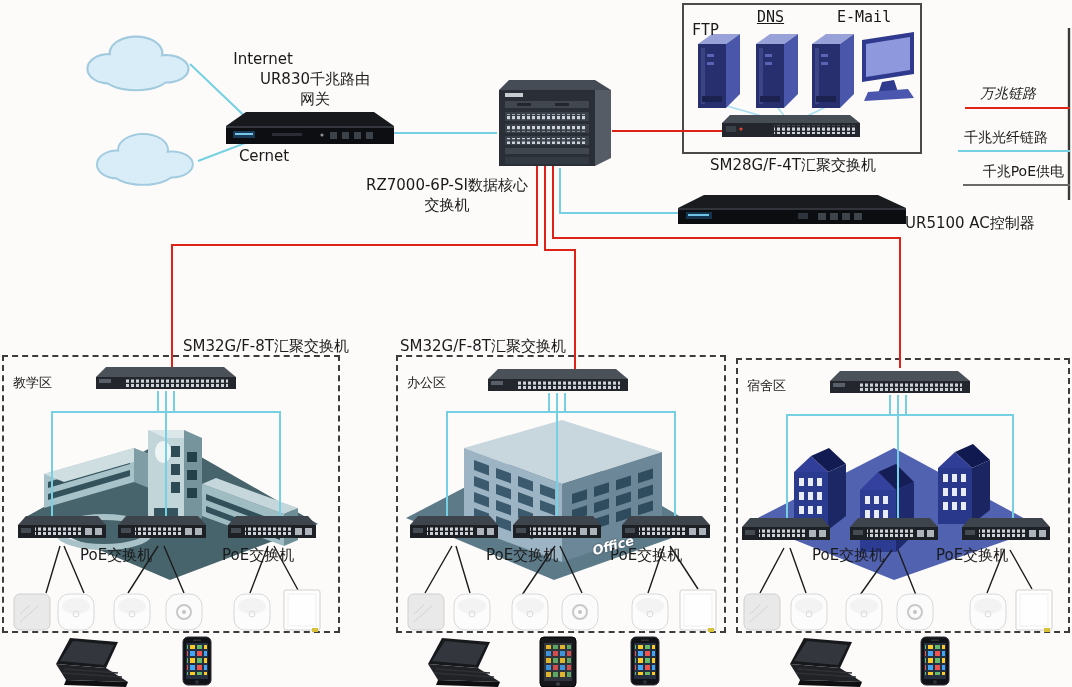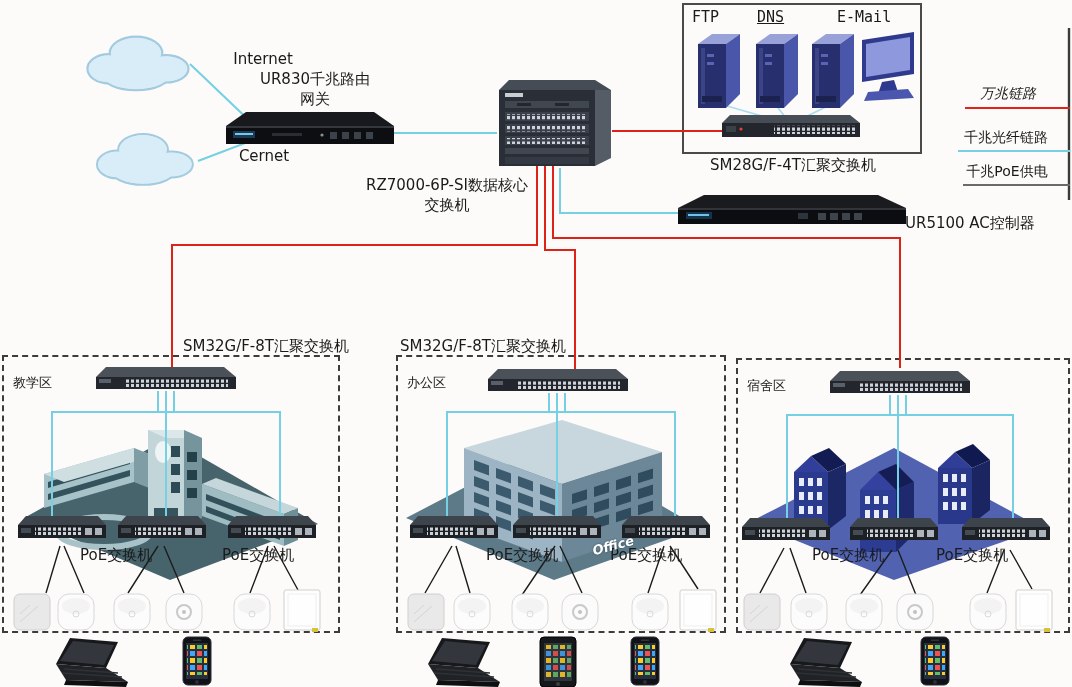--- a/index.html
+++ b/index.html
@@ -371,21 +371,21 @@
 
   <svg class="abs dev" style="left:497px;top:76px;" width="120" height="94">
       <use href="#sym-core"></use>
     </svg>
   <div class="lbl lbl-c txt" style="left:352px;top:176px;width:190px;">
     <div>RZ7000-6P-SI数据核心</div>
     <div>交换机</div>
   </div>
 
   <div class="abs" style="left:682px;top:3px;width:236px;height:147px;border:2px solid #4a4a4a;z-index:1;"></div>
-  <span class="lbl mono txt" style="left:692px;top:8px;">FTP</span>
+  <span class="lbl mono txt" style="left:692px;top:21px;">FTP</span>
   <span class="lbl mono txt" style="left:757px;top:8px;text-decoration:underline;">DNS</span>
   <span class="lbl mono txt" style="left:837px;top:8px;">E-Mail</span>
   <svg class="abs dev" style="left:694px;top:28px;" width="56" height="84">
       <use href="#sym-server"></use>
     </svg>
   <svg class="abs dev" style="left:752px;top:28px;" width="56" height="84">
       <use href="#sym-server"></use>
     </svg>
   <svg class="abs dev" style="left:808px;top:28px;" width="56" height="84">
       <use href="#sym-server"></use>
@@ -400,21 +400,21 @@
 
   <svg class="abs dev" style="left:678px;top:192px;" width="228" height="40">
       <use href="#sym-ac"></use>
     </svg>
   <span class="lbl txt" style="left:905px;top:214px;">UR5100  AC控制器</span>
 
   <div class="lbl lbl-c txt" style="left:952px;top:84px;width:112px;font-size:14px;font-style:italic;">万兆链路</div>
   <div class="legline txt" style="left: 965px; top: 107px; width: 105px; background: rgb(224, 36, 23);"></div>
   <div class="lbl lbl-c txt" style="left:948px;top:128px;width:116px;font-size:14px;">千兆光纤链路</div>
   <div class="legline txt" style="left: 958px; top: 150px; width: 112px; background: rgb(116, 208, 226);"></div>
-  <div class="lbl lbl-c txt" style="left:950px;top:162px;width:114px;font-size:14px;">千兆PoE供电</div>
+  <div class="lbl lbl-c txt" style="left:950px;top:162px;width:114px;font-size:14px;text-align:right;">千兆PoE供电</div>
   <div class="legline txt" style="left: 963px; top: 184px; width: 107px; background: rgb(106, 106, 106);"></div>
 
   <span class="lbl txt" style="left:183px;top:337px;">SM32G/F-8T汇聚交换机</span>
   <span class="lbl txt" style="left:400px;top:337px;">SM32G/F-8T汇聚交换机</span>
 
   <svg class="abs dev" style="left:96px;top:364px;" width="140" height="28">
       <use href="#sym-rack"></use>
     </svg>
   <svg class="abs dev" style="left:488px;top:366px;" width="140" height="28">
       <use href="#sym-rack"></use>

